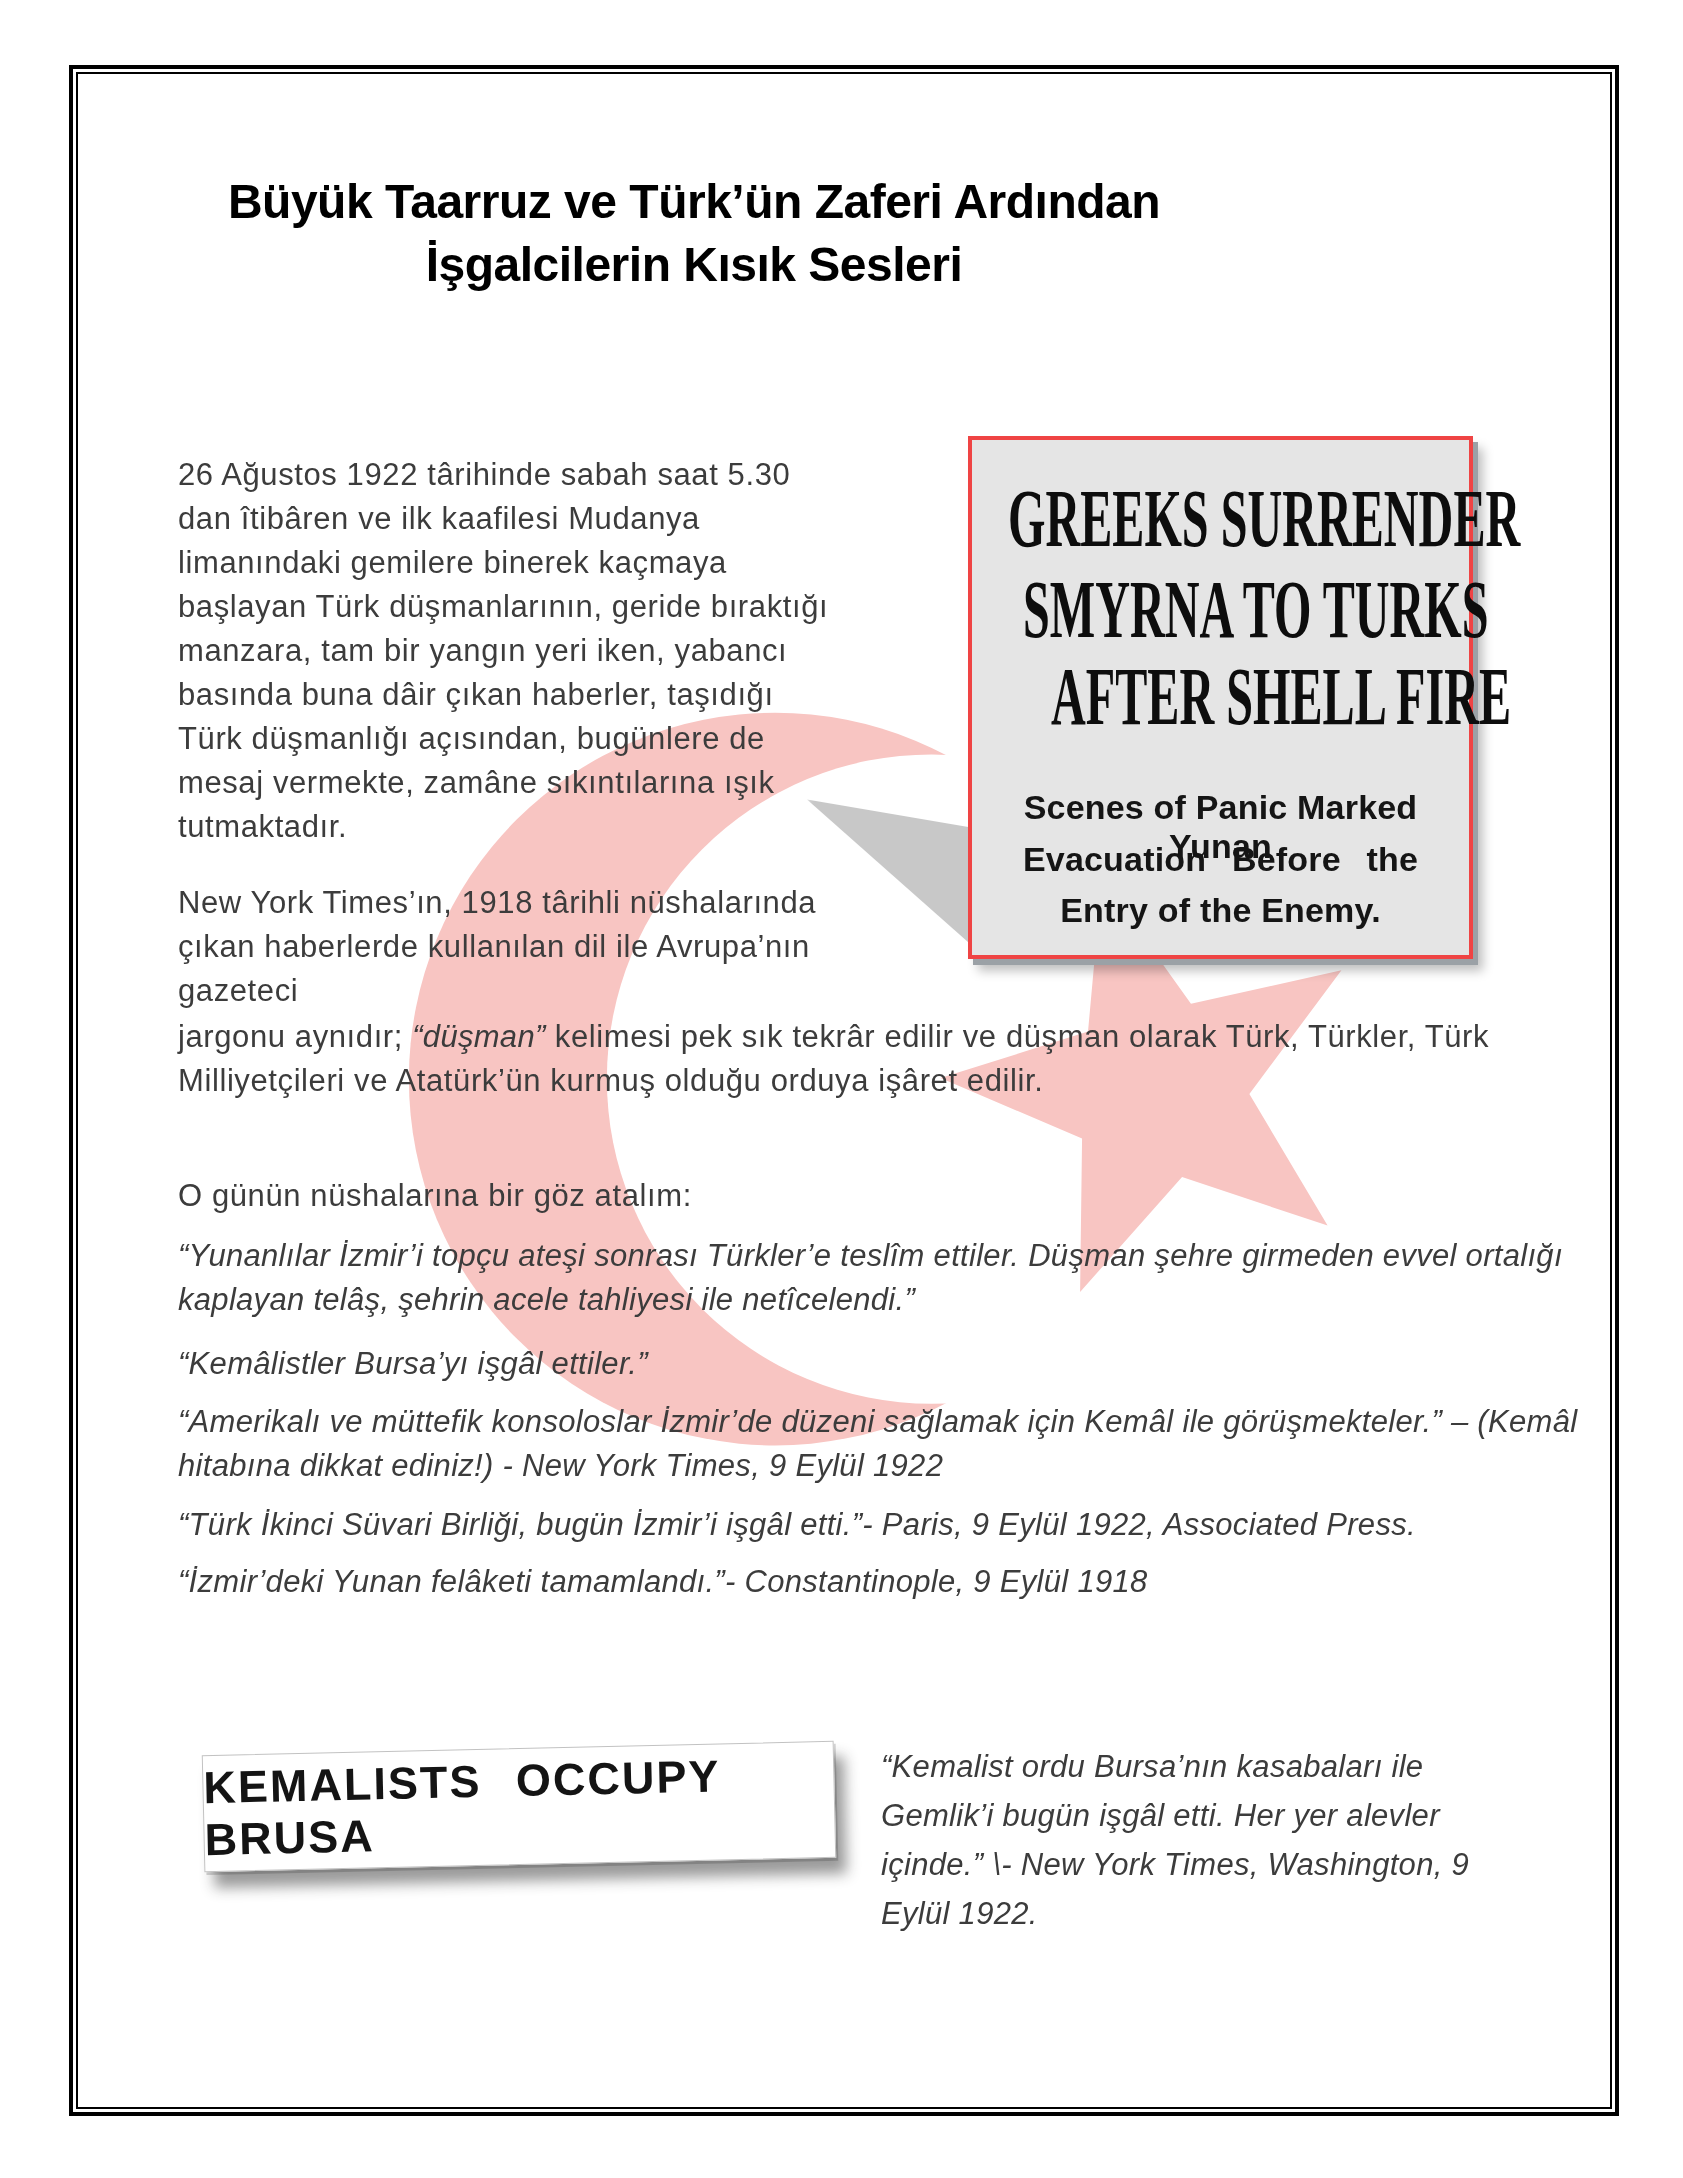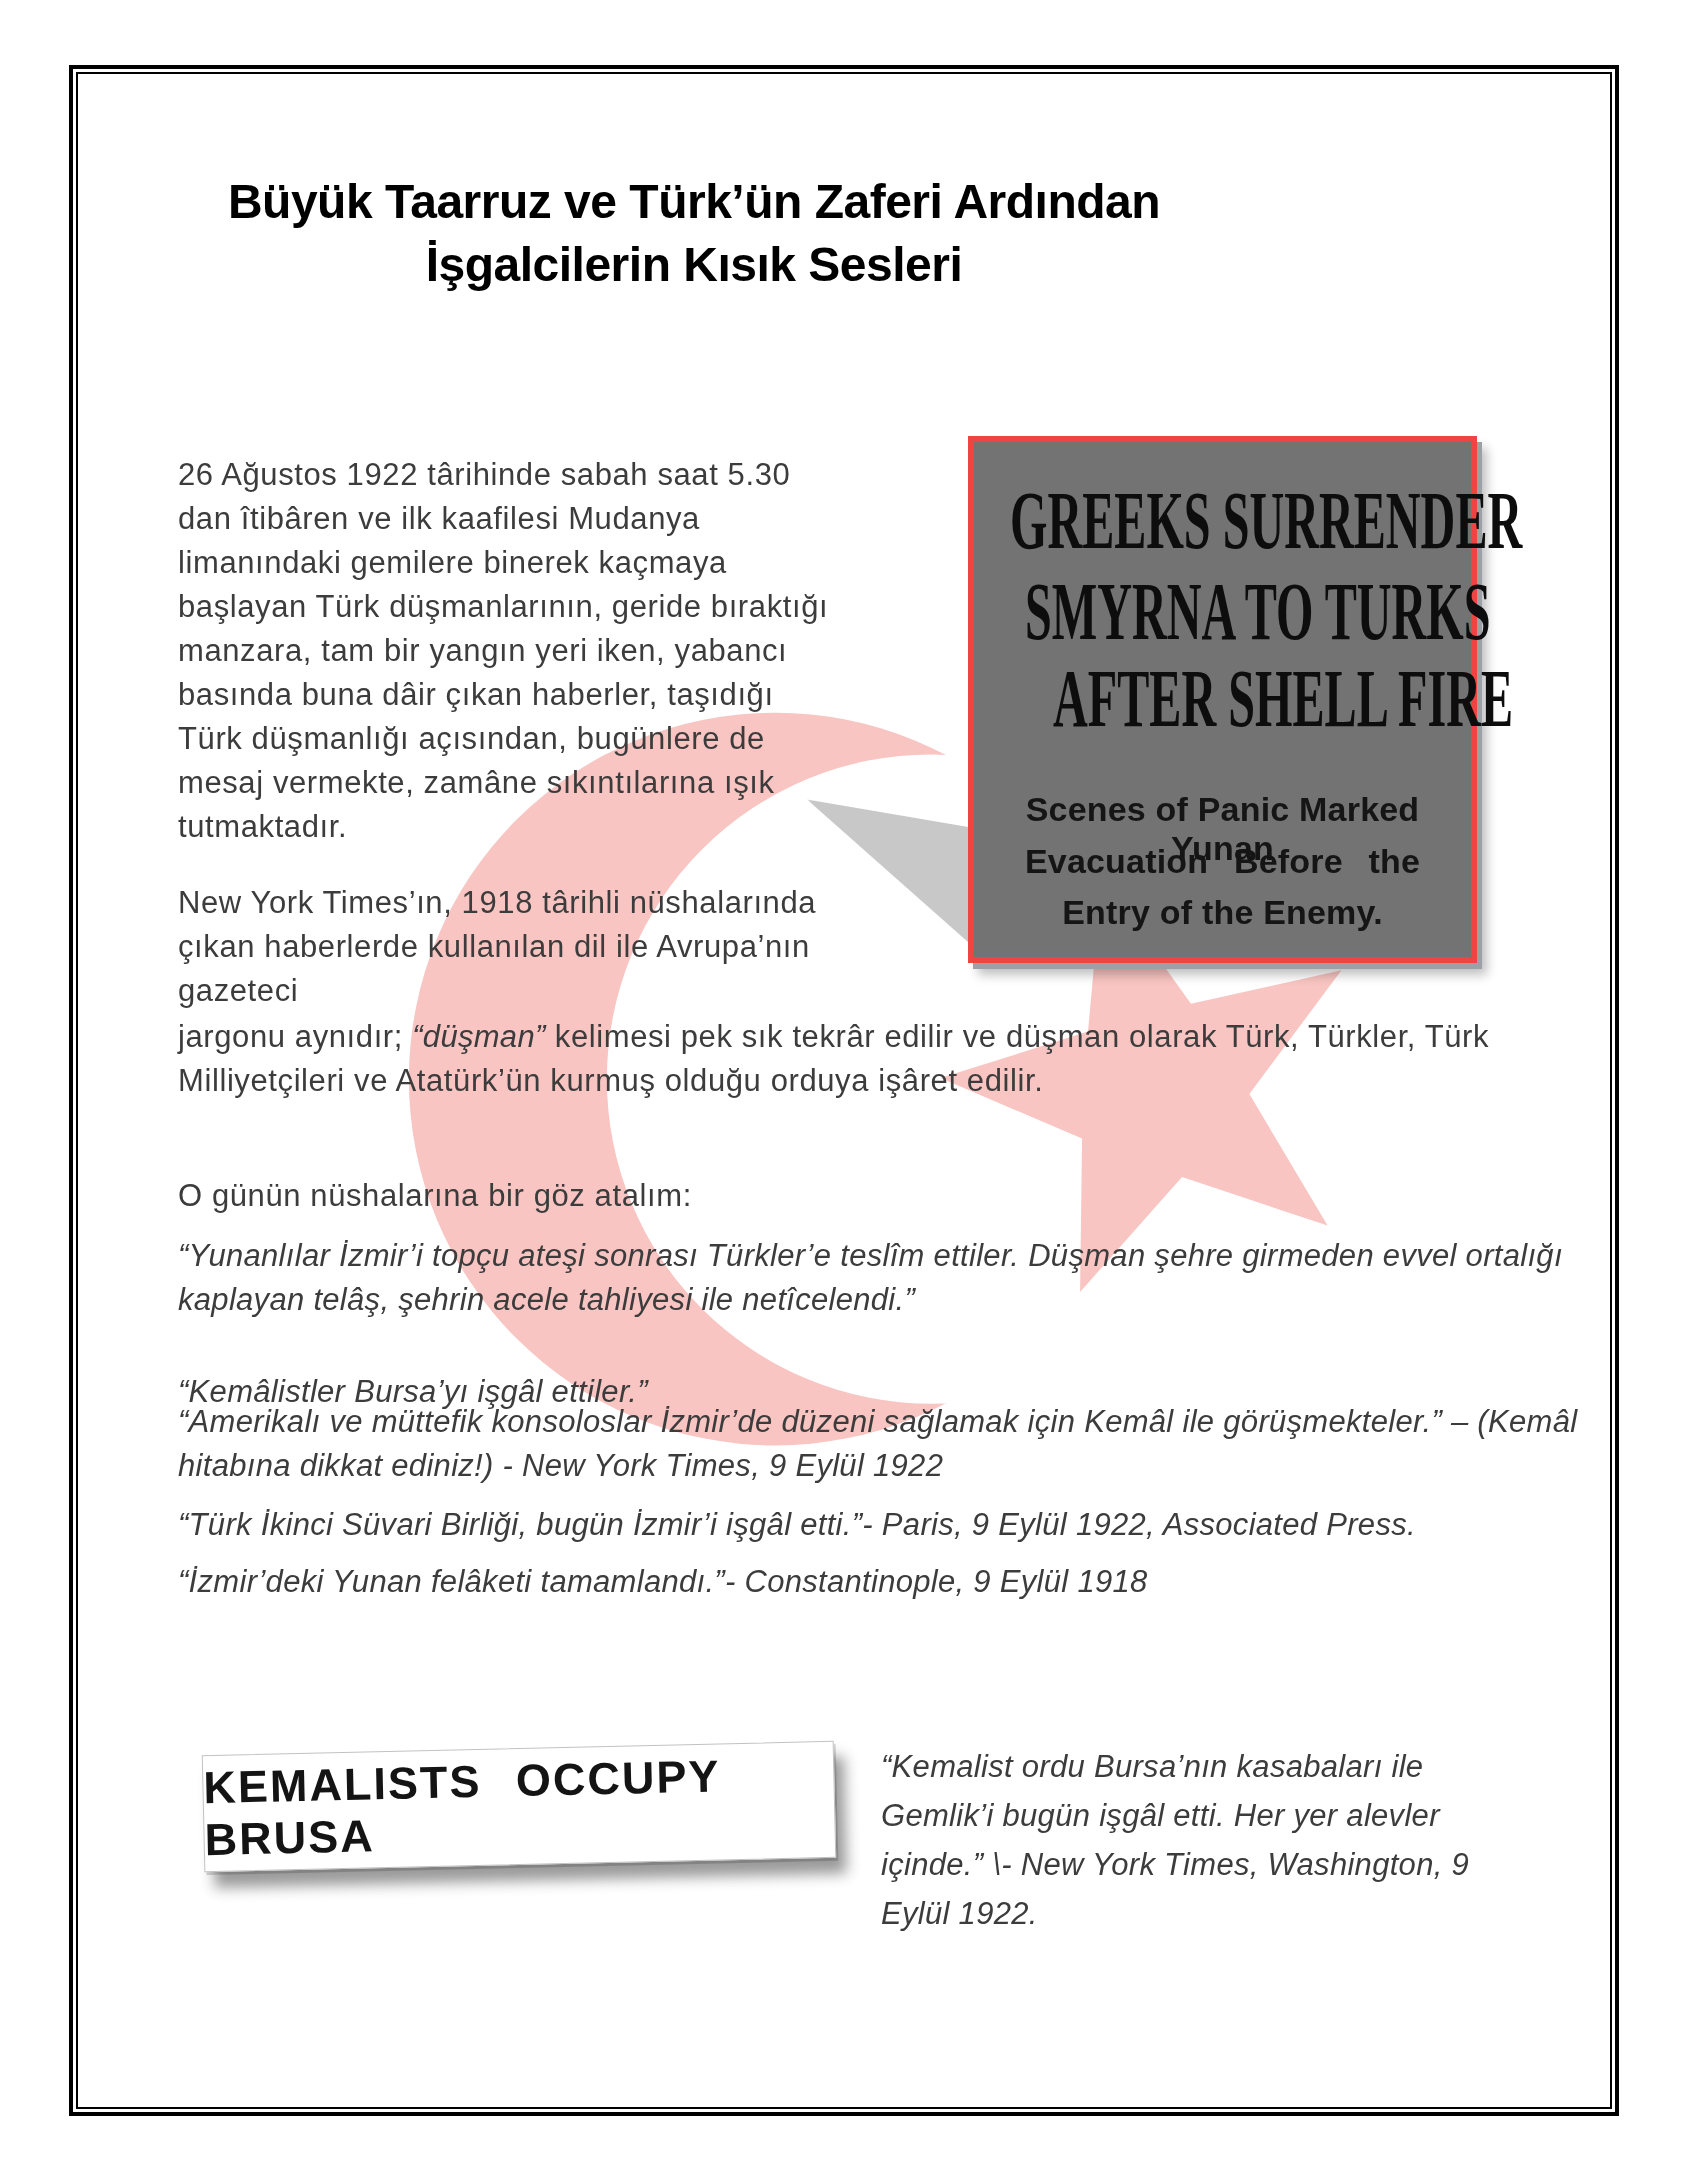--- a/index.html
+++ b/index.html
@@ -12,22 +12,22 @@
   #watermark{position:absolute;left:0;top:0;z-index:0;}
   
   #wedge{position:absolute;left:807px;top:790px;width:170px;height:160px;background:#c8c8c8;
          clip-path:polygon(0 6%,100% 24%,100% 100%);filter:blur(3px);z-index:1;}
   
   .txt{position:absolute;z-index:2;font-size:31px;line-height:44px;color:#3c3c3c;letter-spacing:0.6px;}
   .it{font-style:italic;letter-spacing:0.3px;}
   #title{position:absolute;left:69px;top:170px;width:1250px;text-align:center;z-index:2;
          font-weight:bold;font-size:48px;line-height:63px;color:#000;letter-spacing:-0.5px;}
   
-  #clip1{position:absolute;left:968px;top:436px;width:497px;height:515px;background:#737373;
-         border:6px solid #ef4444;box-shadow:5px 6px 0 #9ba1a6,10px 12px 10px rgba(0,0,0,.25);z-index:2;}
+  #clip1{position:absolute;left:968px;top:436px;width:497px;height:515px;background:#e5e5e5;
+         border:4px solid #ef4444;box-shadow:5px 6px 0 #9ba1a6,10px 12px 10px rgba(0,0,0,.25);z-index:2;}
   .np-line{position:absolute;white-space:nowrap;font-family:"Liberation Serif",serif;font-weight:bold;
            font-size:83px;color:#0d0d0d;transform:scaleX(.58);transform-origin:0 0;}
   .np-sub{position:absolute;left:0;width:100%;text-align:center;font-weight:bold;font-size:34px;
           color:#151515;letter-spacing:0.2px;}
   .ws-wide{word-spacing:16px;}
   
   #clip2{position:absolute;left:203px;top:1748px;width:630px;height:115px;background:#fff;
          border:1px solid #c2c2c2;transform:rotate(-1.3deg);z-index:2;
          box-shadow:10px 16px 14px rgba(30,30,30,.45),2px 3px 0 #d5d5d5;
          display:flex;align-items:center;justify-content:center;}
@@ -65,21 +65,21 @@
   </div>
 
   <div class="txt" style="left:178px;top:453px;width:665px;">26 Ağustos 1922 târihinde sabah saat 5.30 dan îtibâren ve ilk kaafilesi Mudanya limanındaki gemilere binerek kaçmaya başlayan Türk düşmanlarının, geride bıraktığı manzara, tam bir yangın yeri iken, yabancı basında buna dâir çıkan haberler, taşıdığı Türk düşmanlığı açısından, bugünlere de mesaj vermekte, zamâne sıkıntılarına ışık tutmaktadır.</div>
   <div class="txt" style="left:178px;top:881px;width:665px;">New York Times’ın, 1918 târihli nüshalarında çıkan haberlerde kullanılan dil ile Avrupa’nın gazeteci</div>
   <div class="txt" style="left:178px;top:1015px;width:1416px;">
     <span>jargonu aynıdır; </span><span class="it">“düşman”</span><span> kelimesi pek sık tekrâr edilir ve düşman olarak Türk, Türkler, Türk Milliyetçileri ve Atatürk’ün kurmuş olduğu orduya işâret edilir.</span>
   </div>
   <div class="txt" style="left:178px;top:1174px;width:1386px;">O günün nüshalarına bir göz atalım:</div>
 
   <div class="txt it" style="left:178px;top:1234px;width:1406px;">“Yunanlılar İzmir’i topçu ateşi sonrası Türkler’e teslîm ettiler. Düşman şehre girmeden evvel ortalığı kaplayan telâş, şehrin acele tahliyesi ile netîcelendi.”</div>
-  <div class="txt it" style="left:178px;top:1342px;width:1406px;margin-top:28px;">“Kemâlistler Bursa’yı işgâl ettiler.”</div>
+  <div class="txt it" style="left:178px;top:1342px;width:1406px;">“Kemâlistler Bursa’yı işgâl ettiler.”</div>
   <div class="txt it" style="left:178px;top:1400px;width:1416px;">“Amerikalı ve müttefik konsoloslar İzmir’de düzeni sağlamak için Kemâl ile görüşmekteler.” – (Kemâl hitabına dikkat ediniz!) - New York Times, 9 Eylül 1922</div>
   <div class="txt it" style="left:178px;top:1503px;width:1426px;">“Türk İkinci Süvari Birliği, bugün İzmir’i işgâl etti.”- Paris, 9 Eylül 1922, Associated Press.</div>
   <div class="txt it" style="left:178px;top:1560px;width:1426px;">“İzmir’deki Yunan felâketi tamamlandı.”- Constantinople, 9 Eylül 1918</div>
 
   <div id="clip2">
     <div class="head">KEMALISTS OCCUPY BRUSA</div>
   </div>
 
   <div class="txt it" style="left:881px;top:1742px;width:606px;line-height:49px;">“Kemalist ordu Bursa’nın kasabaları ile Gemlik’i bugün işgâl etti. Her yer alevler içinde.” \- New York Times, Washington, 9 Eylül 1922.</div>
 

